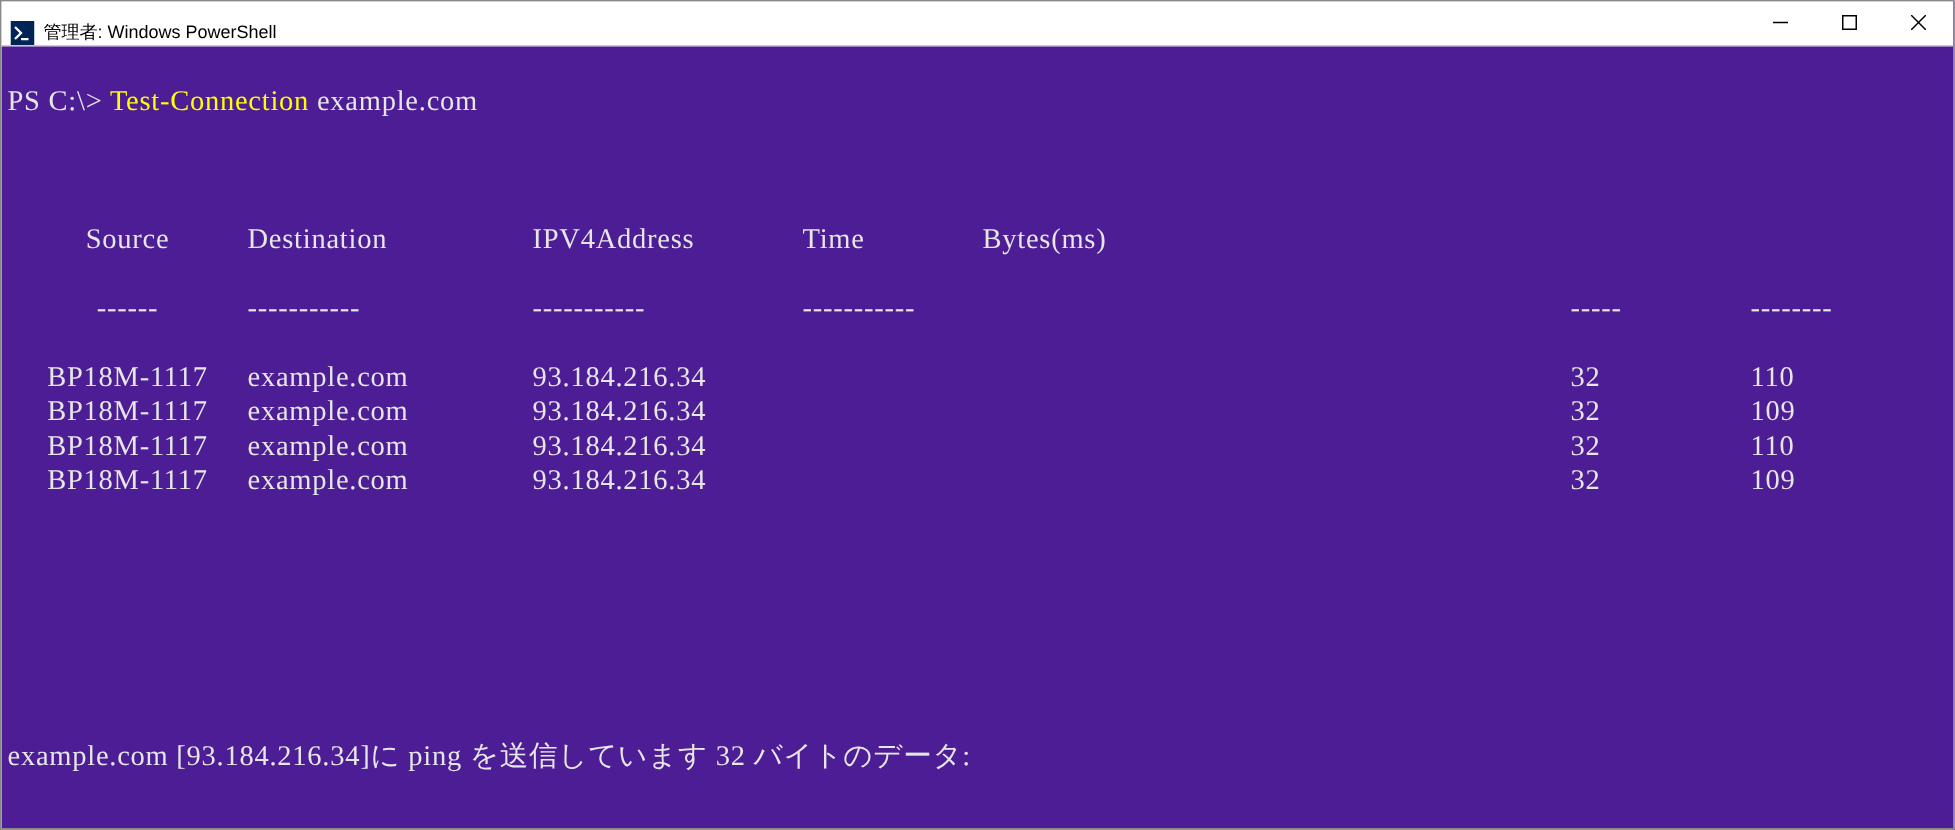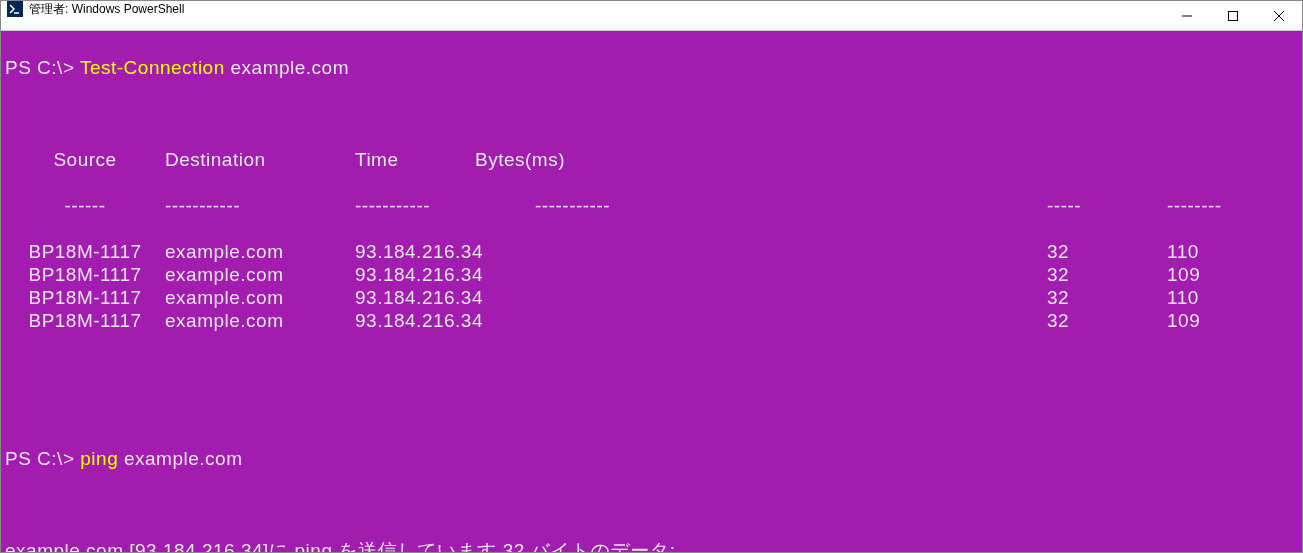--- a/index.html
+++ b/index.html
@@ -10,21 +10,21 @@
     height: 553px;
     overflow: hidden;
     display: flex;
     flex-direction: column;
     border: 1px solid #888;
   }
   .titlebar {
     height: 30px;
     background: #fff;
     display: flex;
-    align-items: flex-start;
+    align-items: flex-end;
     border-bottom: 1px solid #ccc;
     user-select: none;
   }
   .titlebar-icon {
     width: 16px;
     height: 16px;
     margin: 0 6px;
     display: inline-flex;
     align-items: center;
     justify-content: center;
@@ -40,23 +40,23 @@
     height: 30px;
     display: flex;
     align-items: center;
     justify-content: center;
     font-size: 12px;
     color: #000;
   }
 
   .terminal {
     flex: 1 1 auto;
-    background: #a21caf;
+    background: #4c1d95;
     color: #e6e6e6;
-    font-family: Liberation Sans, sans-serif;
+    font-family: Liberation Serif, serif;
     font-size: 19px;
     line-height: 23px;
     padding: 2px 4px;
     overflow: hidden;
     white-space: pre;
     letter-spacing: 0.5px;
   }
   .prompt { color: #e6e6e6; }
   .cmd { color: #ffff00; }
   .arg { color: #e6e6e6; }
@@ -95,26 +95,25 @@
     <svg width="10" height="10" viewBox="0 0 10 10">
         <line x1="0" y1="0" x2="10" y2="10" stroke="#000" stroke-width="1"></line>
         <line x1="10" y1="0" x2="0" y2="10" stroke="#000" stroke-width="1"></line>
       </svg>
   </div>
 </div>
 
 <div class="terminal">
 <div><span class="prompt">PS C:\&gt; </span><span class="cmd">Test-Connection</span><span class="arg"> example.com</span></div>
 <div>&nbsp;</div>
-<div class="row"><span class="col-source">Source</span><span class="col-dest">Destination</span><span class="col-bytes">Time</span><span class="col-time">Bytes(ms)</span></div>
+<div class="row"><span class="col-source">Source</span><span class="col-dest">Destination</span><span class="col-ipv4">IPV4Address</span><span class="col-bytes">Time</span><span class="col-time">Bytes(ms)</span></div>
 <div class="row"><span class="col-source">------</span><span class="col-dest">-----------</span><span class="col-ipv4">-----------</span><span class="col-ipv6">-----------</span><span class="col-bytes">-----</span><span class="col-time">--------</span></div>
 <div id="table-rows"><div class="row"><span class="col-source">BP18M-1117</span><span class="col-dest">example.com</span><span class="col-ipv4">93.184.216.34</span><span class="col-ipv6"></span><span class="col-bytes">32</span><span class="col-time">110</span></div><div class="row"><span class="col-source">BP18M-1117</span><span class="col-dest">example.com</span><span class="col-ipv4">93.184.216.34</span><span class="col-ipv6"></span><span class="col-bytes">32</span><span class="col-time">109</span></div><div class="row"><span class="col-source">BP18M-1117</span><span class="col-dest">example.com</span><span class="col-ipv4">93.184.216.34</span><span class="col-ipv6"></span><span class="col-bytes">32</span><span class="col-time">110</span></div><div class="row"><span class="col-source">BP18M-1117</span><span class="col-dest">example.com</span><span class="col-ipv4">93.184.216.34</span><span class="col-ipv6"></span><span class="col-bytes">32</span><span class="col-time">109</span></div></div>
 <div>&nbsp;</div>
 <div>&nbsp;</div>
-<div><span class="prompt">PS C:\&gt; </span><span class="cmd">ping</span><span class="arg"> example.com</span></div>
 <div>&nbsp;</div>
 <div>example.com [93.184.216.34]に ping を送信しています 32 バイトのデータ:</div>
 
 
 
 
 
 
 </div>
 

